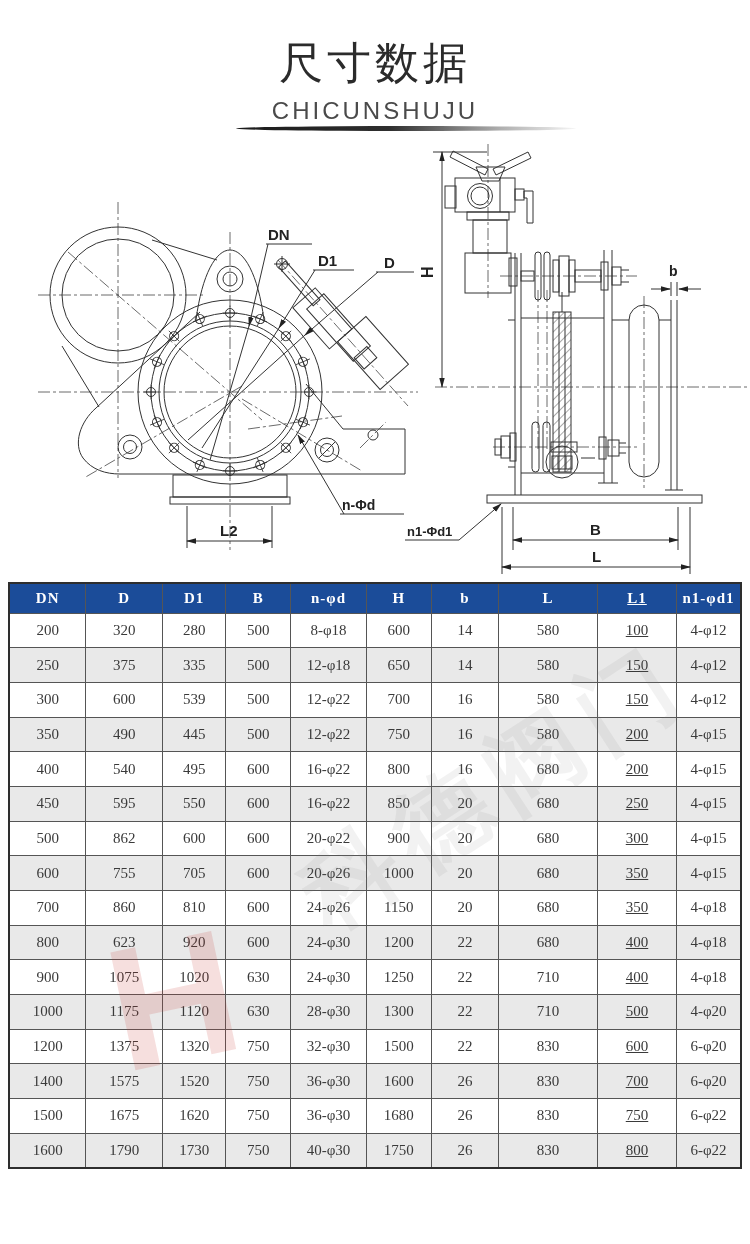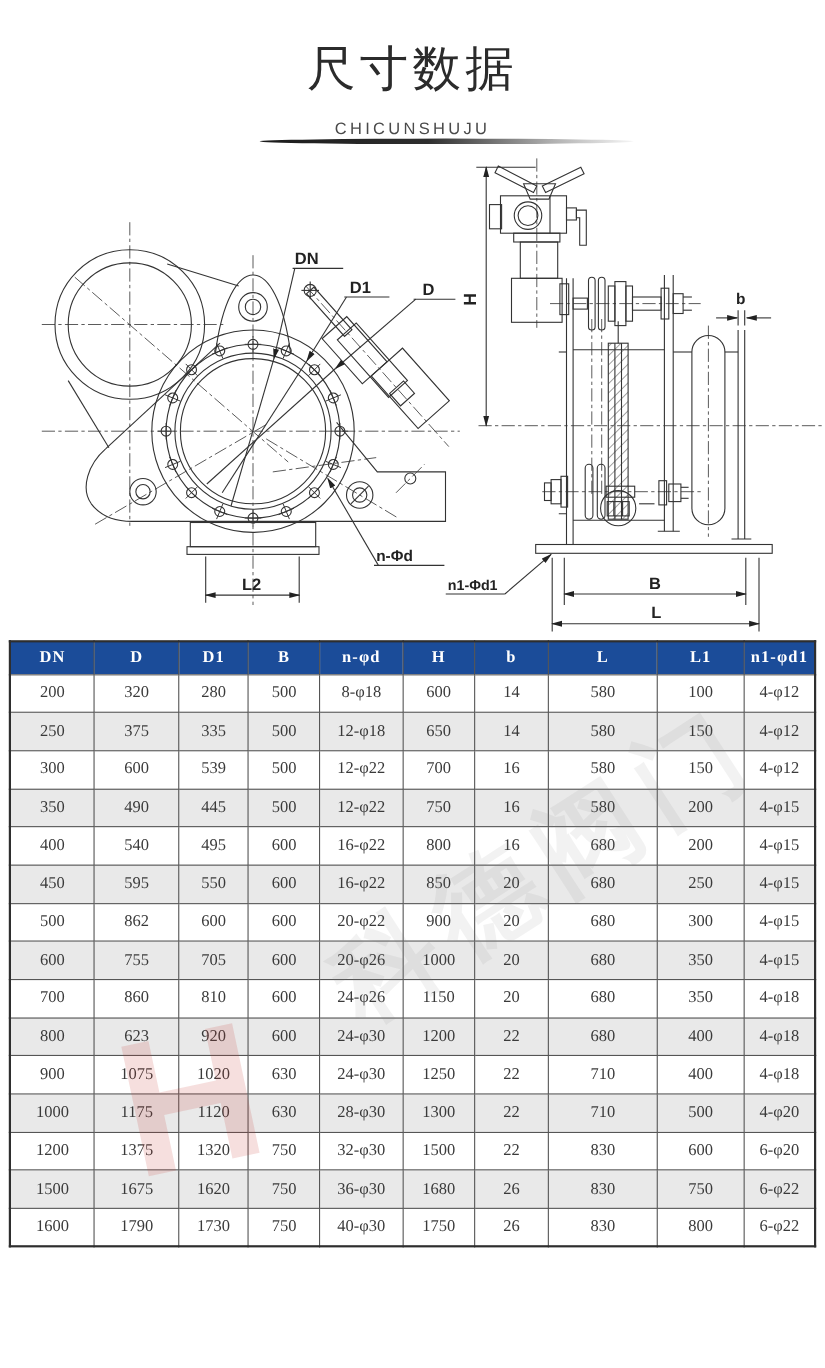--- a/index.html
+++ b/index.html
@@ -8,21 +8,21 @@
     --watermark-gray:rgba(130,130,130,0.10); --watermark-red:rgba(196,59,48,0.16);
   }
   *{margin:0;padding:0;box-sizing:border-box;}
   html,body{width:750px;height:1244px;background:#ffffff;overflow:hidden;
     font-family:"Liberation Sans",sans-serif;}
   .page{position:relative;width:750px;height:1244px;background:#fff;}
 
   
   .hdr{position:absolute;top:34px;left:0;width:750px;text-align:center;}
   .hdr .title{font-size:44px;color:#2b2b2b;font-weight:500;letter-spacing:4px;line-height:1.3;}
-  .hdr .subtitle{font-size:15px;color:#4a4a4a;letter-spacing:3px;margin-top:18px;}
+  .hdr .subtitle{font-size:24px;color:#4a4a4a;letter-spacing:3px;margin-top:6px;}
   .hdr .rule{position:absolute;left:236px;top:92px;width:340px;height:5px;border-radius:50%;
     background:linear-gradient(to right,rgba(15,15,15,0.95),rgba(35,35,35,0.95) 45%,
       rgba(110,110,110,0.55) 78%,rgba(190,190,190,0.15));}
 
   
   .drawings{position:absolute;top:140px;left:0;width:750px;height:438px;}
   .drawings svg{position:absolute;}
   svg text{font-family:"Liberation Sans",sans-serif;font-weight:600;fill:#222;}
   .thin{stroke:#333;stroke-width:1;fill:none;}
   .cl{stroke:#444;stroke-width:0.8;fill:none;stroke-dasharray:12 3 3 3;}
@@ -37,21 +37,21 @@
   td{height:34.7px;text-align:center;font-size:15px;color:#3a3a3a;background:#fff;}
   tbody tr:nth-child(even) td{background:var(--row-alt);}
   th:nth-child(1),td:nth-child(1){width:10.5%;}
   th:nth-child(2),td:nth-child(2){width:10.5%;}
   th:nth-child(3),td:nth-child(3){width:8.6%;}
   th:nth-child(4),td:nth-child(4){width:8.9%;}
   th:nth-child(5),td:nth-child(5){width:10.3%;}
   th:nth-child(6),td:nth-child(6){width:8.9%;}
   th:nth-child(7),td:nth-child(7){width:9.2%;}
   th:nth-child(8),td:nth-child(8){width:13.5%;}
-  th:nth-child(9),td:nth-child(9){width:10.8%;}
+  th:nth-child(9),td:nth-child(9){width:10.8%;text-decoration:underline;}
   th:nth-child(10),td:nth-child(10){width:8.8%;}
 
   
   .wm-text{position:absolute;top:700px;left:270px;width:520px;font-size:95px;
     color:var(--watermark-gray);transform:rotate(-33deg);letter-spacing:14px;
     font-weight:700;pointer-events:none;z-index:3;}
   .wm-logo{position:absolute;top:900px;left:110px;font-size:175px;font-weight:800;
     color:var(--watermark-red);transform:rotate(-12deg);pointer-events:none;z-index:3;}
 </style>
 </head>
@@ -498,20 +498,32 @@
           <td>1320</td>
           <td>750</td>
           <td>32-φ30</td>
           <td>1500</td>
           <td>22</td>
           <td>830</td>
           <td>600</td>
           <td>6-φ20</td>
         </tr>
         <tr>
+          <td>1400</td>
+          <td>1575</td>
+          <td>1520</td>
+          <td>750</td>
+          <td>36-φ30</td>
+          <td>1600</td>
+          <td>26</td>
+          <td>830</td>
+          <td>700</td>
+          <td>6-φ20</td>
+        </tr>
+        <tr>
           <td>1500</td>
           <td>1675</td>
           <td>1620</td>
           <td>750</td>
           <td>36-φ30</td>
           <td>1680</td>
           <td>26</td>
           <td>830</td>
           <td>750</td>
           <td>6-φ22</td>

